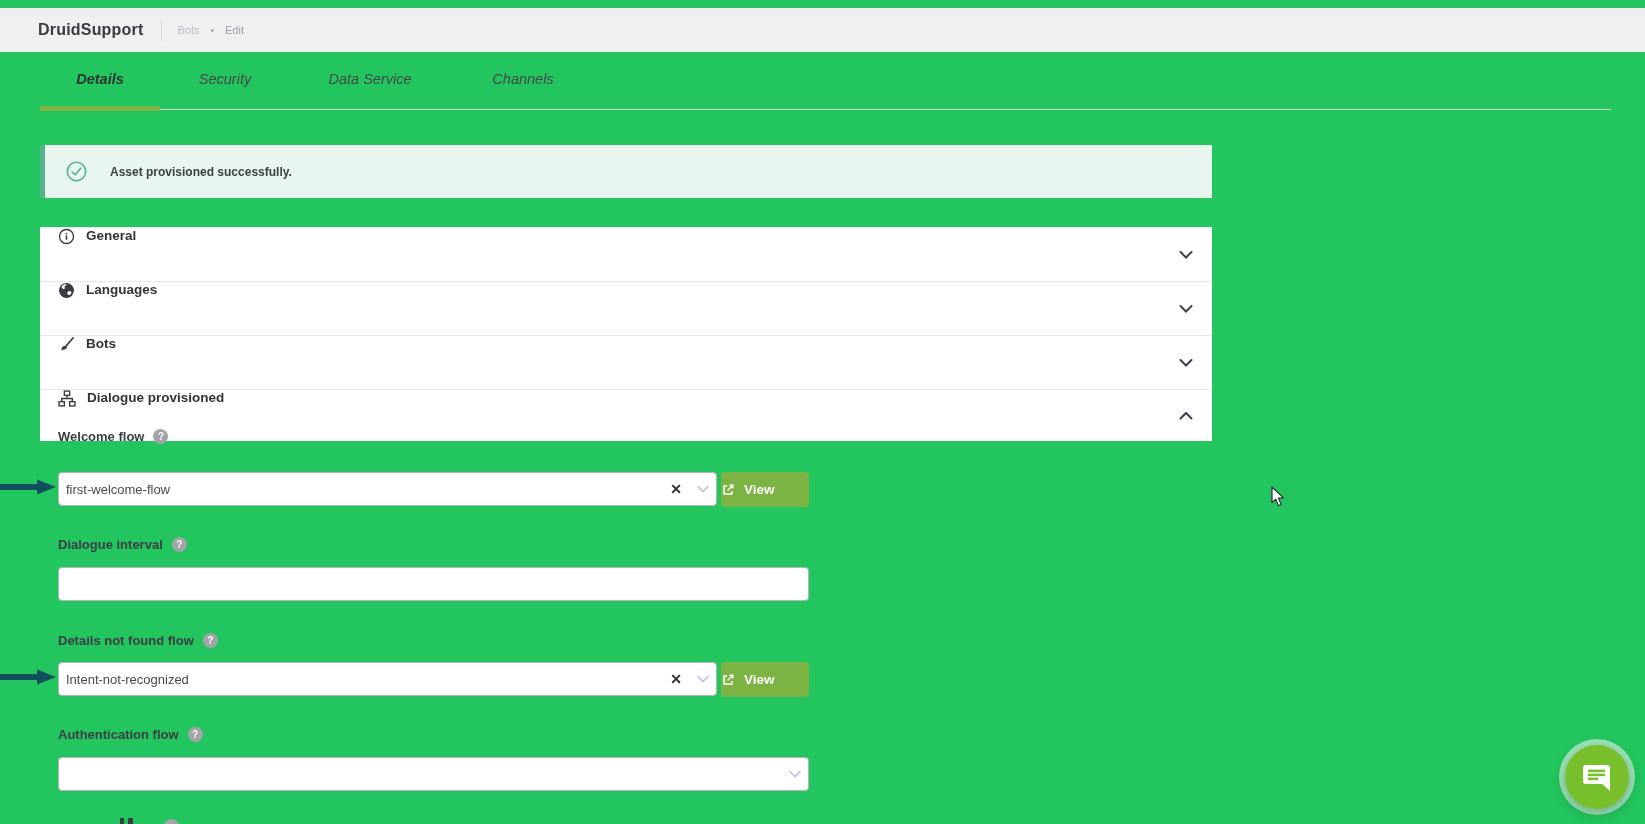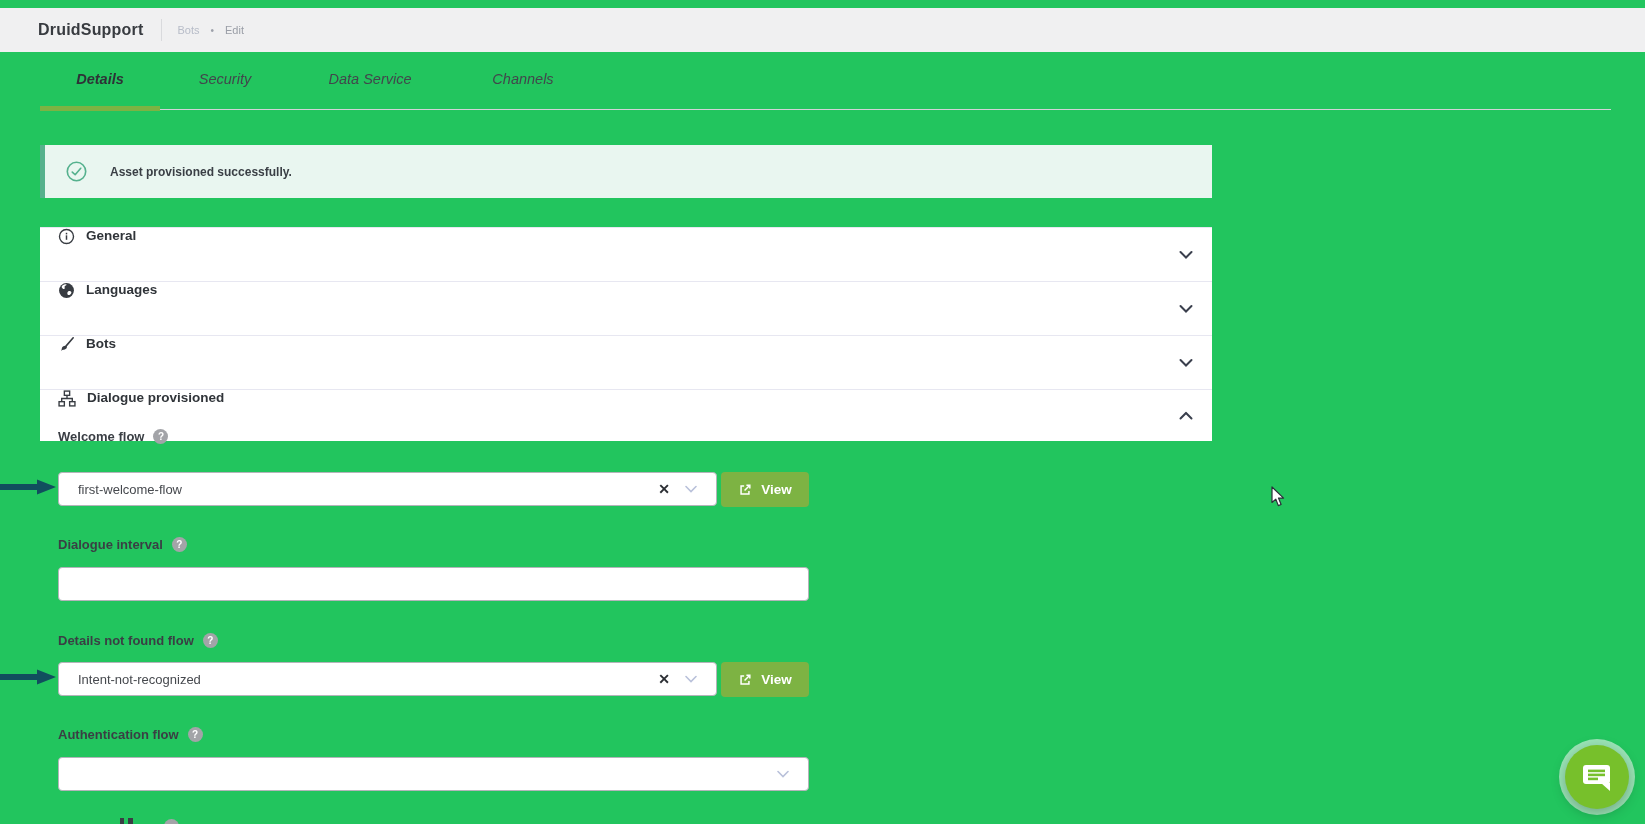--- a/index.html
+++ b/index.html
@@ -39,31 +39,31 @@
   .acc-chev { position:absolute; right:19px; top:50%; transform:translateY(-50%); display:flex; }
   .acc-icon { display:flex; }
 
   
   .field-label { position:absolute; display:flex; align-items:center; gap:9px;
                  font-size:13px; font-weight:600; color:#3a3e44; }
   .help { width:15px; height:15px; border-radius:50%; background:#a3a4a8; color:#fff;
           font-size:10px; font-weight:bold; display:flex; align-items:center;
           justify-content:center; line-height:1; }
   .combo { position:absolute; height:34px; background:#fff; border:1px solid #b4b4ba;
-           border-radius:4px; display:flex; align-items:center; padding:0 19px; cursor:pointer; }
+           border-radius:4px; display:flex; align-items:center; padding:0 7px; cursor:pointer; }
   .combo-value { font-size:13px; color:#46494e; }
   .combo-clear { margin-left:auto; font-size:14px; font-weight:bold; color:#2b2e33; cursor:pointer; }
   .combo-chev { margin-left:15px; display:flex; cursor:pointer; }
   .combo-chev.solo { margin-left:auto; }
   .text-input { position:absolute; height:34px; width:751px; background:#fff;
                 border:1px solid #b4b4ba; border-radius:4px; padding:0 12px;
                 font-size:13px; color:#46494e; font-family:"Liberation Sans", sans-serif; }
   .view-btn { position:absolute; width:88px; height:35px; background:#7db343; border:none;
               border-radius:4px; color:#fff; font-size:13.5px; font-weight:bold;
-              display:flex; align-items:center; justify-content:center; gap:9px;
+              display:flex; align-items:center; gap:9px;
               cursor:pointer; font-family:"Liberation Sans", sans-serif; }
 
   
   .pointer-arrow { position:absolute; left:0; }
   .cursor { position:absolute; left:1271px; top:486px; }
   .fab { position:absolute; left:1565px; top:745px; width:64px; height:64px; border-radius:50%;
          background:#77c02b; display:flex; align-items:center; justify-content:center;
          box-shadow:0 4px 14px rgba(0,0,0,.28), 0 0 0 6px rgba(255,255,255,.55); cursor:pointer; }
   .partial-glyph { position:absolute; background:#3a3e44; }
   .partial-help { position:absolute; left:164px; top:819px; width:15px; height:15px;

